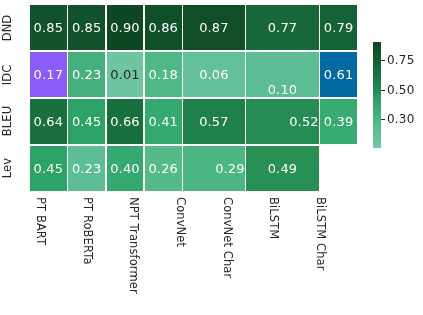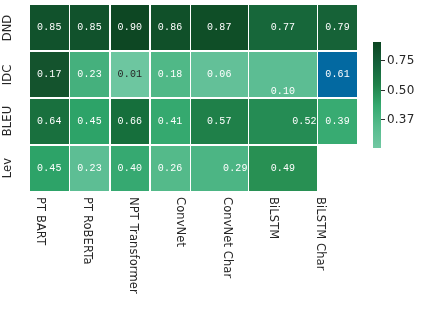--- a/index.html
+++ b/index.html
@@ -48,23 +48,22 @@
     grid-template-columns: repeat(7, 1fr);
     grid-template-rows: repeat(4, 1fr);
     gap: 1.5px;
     background: #ffffff;
   }
   .cell {
     position: relative;
     display: flex;
     align-items: center;
     justify-content: center;
-    font-size: 10px;
+    font-size: 13px;
     letter-spacing: 0.15px;
-    font-family: Liberation Mono, monospace;
   }
   .cell-text { pointer-events: none; }
 
   
   #xlabels {
     position: absolute;
     left: 30px;
     top: 191px;
     width: 327px;
     height: 124px;
@@ -149,21 +148,21 @@
       </div>
       <div class="cell" style="background: rgb(15, 78, 39);">
         <span class="cell-text" style="color: rgb(255, 255, 255);">0.87</span>
       </div>
       <div class="cell" style="background: rgb(23, 103, 58);">
         <span class="cell-text" style="color: rgb(255, 255, 255);">0.77</span>
       </div>
       <div class="cell" style="background: rgb(22, 98, 55);">
         <span class="cell-text" style="color: rgb(255, 255, 255);">0.79</span>
       </div>
-      <div class="cell" style="background: #14532d;">
+      <div class="cell" style="background: #8b5cf6;">
         <span class="cell-text" style="color: rgb(255, 255, 255);">0.17</span>
       </div>
       <div class="cell" style="background: rgb(69, 176, 125);">
         <span class="cell-text" style="color: rgb(255, 255, 255);">0.23</span>
       </div>
       <div class="cell" style="background: rgb(109, 198, 160);">
         <span class="cell-text" style="color: rgb(38, 38, 38);">0.01</span>
       </div>
       <div class="cell" style="background: rgb(80, 184, 135);">
         <span class="cell-text" style="color: rgb(255, 255, 255);">0.18</span>
@@ -243,17 +242,17 @@
     </div>
 
   <div id="colorbar-wrap">
     <div id="colorbar-bar" style="background: linear-gradient(rgb(11, 68, 32), rgb(20, 96, 58), rgb(31, 128, 73), rgb(53, 169, 111), rgb(87, 188, 142), rgb(114, 200, 163));"></div>
     <div id="colorbar-ticks">
         <div class="cb-tick" style="top: 17.8652px;"></div>
         <div class="cb-ticklabel" style="top: 17.8652px;">0.75</div>
         <div class="cb-tick" style="top: 47.6404px;"></div>
         <div class="cb-ticklabel" style="top: 47.6404px;">0.50</div>
         <div class="cb-tick" style="top: 77.4157px;"></div>
-        <div class="cb-ticklabel" style="top: 77.4157px;">0.37</div>
+        <div class="cb-ticklabel" style="top: 77.4157px;">0.30</div>
       </div>
   </div>
 
 </div>
 
 </body></html>

